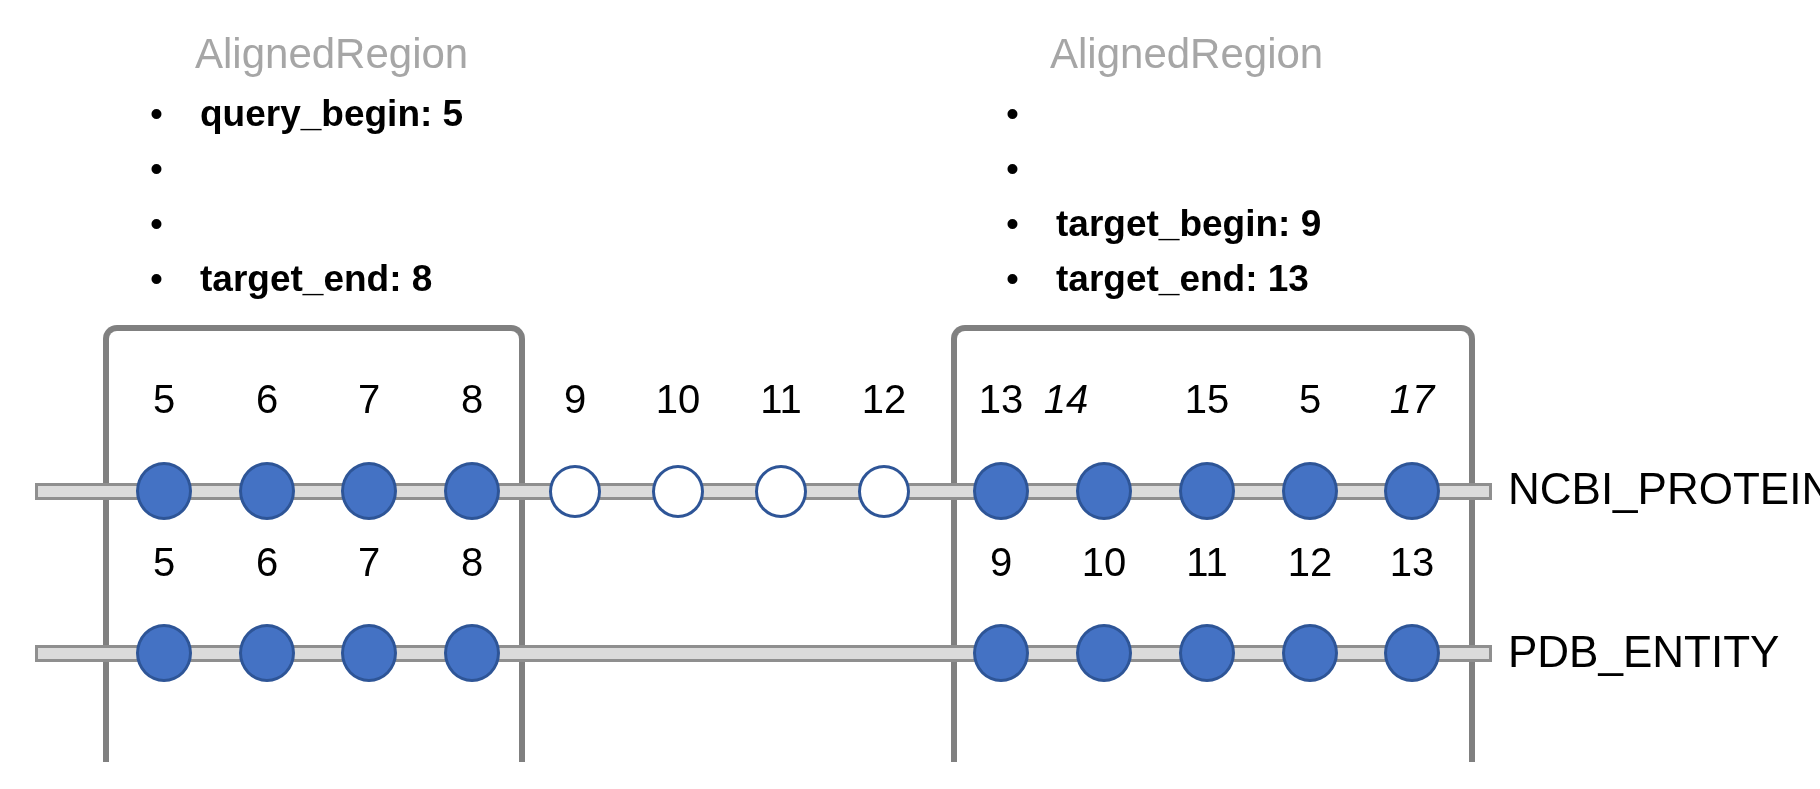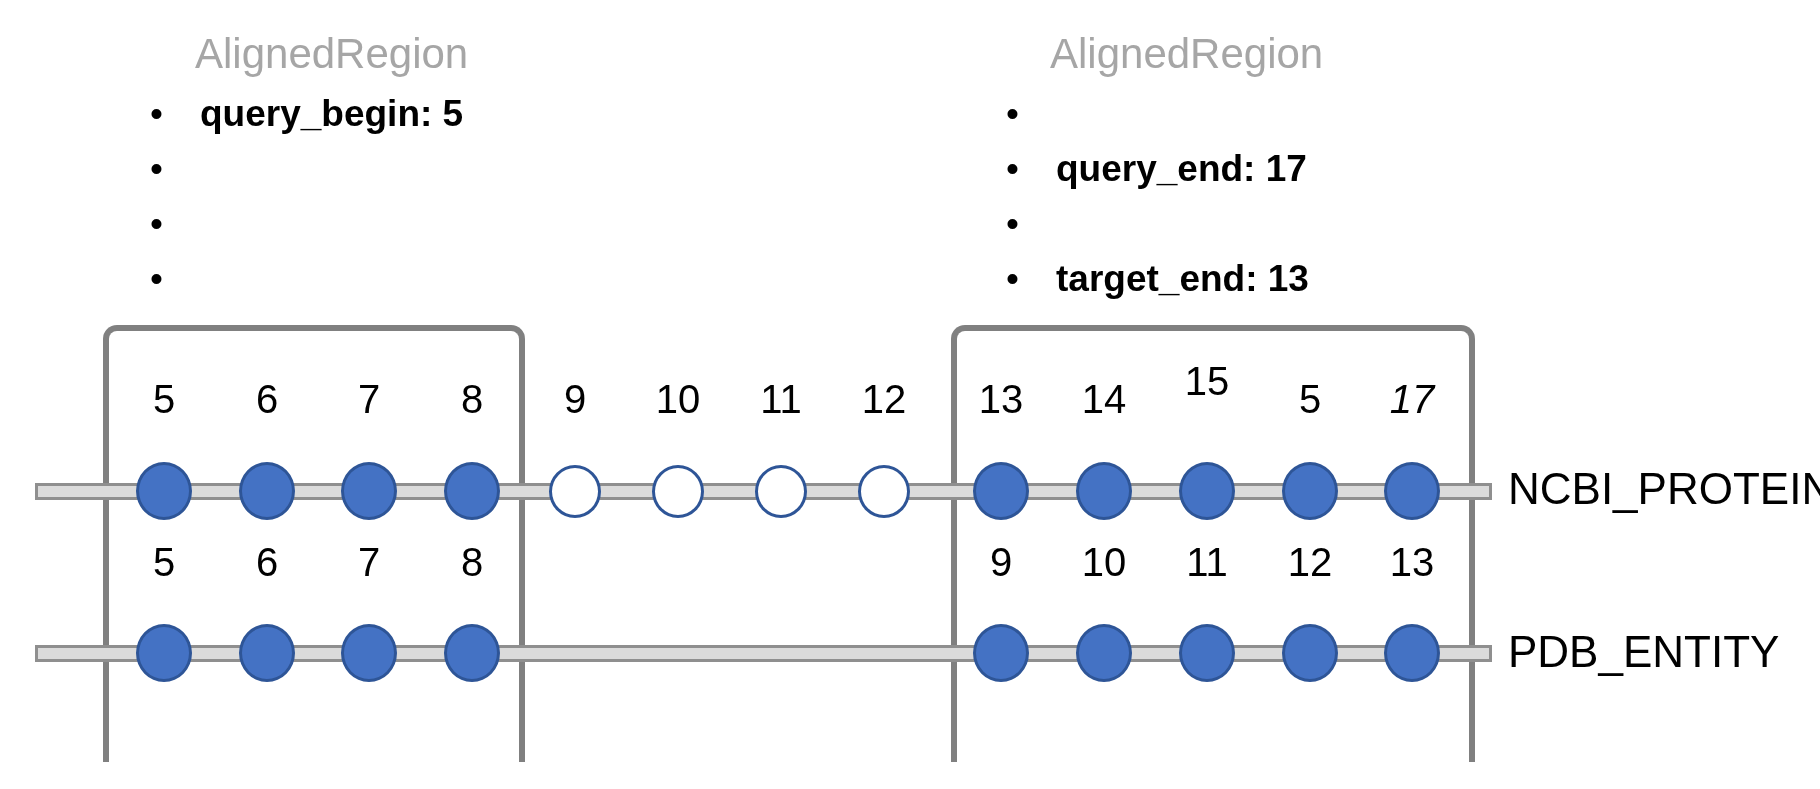--- a/index.html
+++ b/index.html
@@ -60,36 +60,37 @@
           <span class="txt">query_begin: 5</span>
         </li>
         <li>
           <span class="dot">•</span>
         </li>
         <li>
           <span class="dot">•</span>
         </li>
         <li>
           <span class="dot">•</span>
+          <span class="txt">target_end: 8</span>
         </li>
       </ul>
   </section>
 
   <section class="ann" id="ann-1" style="left:1006px;">
     <h2 class="ann-title" style="margin-left:44px;">AlignedRegion</h2>
     <ul class="ann-list">
         <li>
           <span class="dot">•</span>
         </li>
         <li>
           <span class="dot">•</span>
-          <span class="txt">query_end: 17</span>
         </li>
         <li>
           <span class="dot">•</span>
+          <span class="txt">target_begin: 9</span>
         </li>
         <li>
           <span class="dot">•</span>
           <span class="txt">target_end: 13</span>
         </li>
       </ul>
   </section>
 
   <div id="diagram">
       <div class="region" style="left: 103px; top: 325px; width: 422px; height: 437px;"></div>
@@ -108,23 +109,23 @@
       <div class="num" style="left: 525px; top: 378px;">9</div>
       <div class="residue open" style="left: 652px; top: 464.5px;"></div>
       <div class="num" style="left: 628px; top: 378px;">10</div>
       <div class="residue open" style="left: 755px; top: 464.5px;"></div>
       <div class="num" style="left: 731px; top: 378px;">11</div>
       <div class="residue open" style="left: 858px; top: 464.5px;"></div>
       <div class="num" style="left: 834px; top: 378px;">12</div>
       <div class="residue filled" style="left: 973px; top: 462px;"></div>
       <div class="num" style="left: 951px; top: 378px;">13</div>
       <div class="residue filled" style="left: 1076px; top: 462px;"></div>
-      <div class="num" style="left: 1054px; top: 378px;">14</div>
+      <div class="num" style="left: 1016px; top: 378px; font-style: italic;">14</div>
       <div class="residue filled" style="left: 1179px; top: 462px;"></div>
-      <div class="num" style="left: 1157px; top: 360px;">15</div>
+      <div class="num" style="left: 1157px; top: 378px;">15</div>
       <div class="residue filled" style="left: 1282px; top: 462px;"></div>
       <div class="num" style="left: 1260px; top: 378px;">5</div>
       <div class="residue filled" style="left: 1384px; top: 462px;"></div>
       <div class="num" style="left: 1362px; top: 378px; font-style: italic;">17</div>
       <div class="bar" style="left: 35px; top: 645px; width: 1457px;"></div>
       <div class="track-label" style="left: 1508px; top: 629px;">PDB_ENTITY</div>
       <div class="residue filled" style="left: 136px; top: 624px;"></div>
       <div class="num" style="left: 114px; top: 541px;">5</div>
       <div class="residue filled" style="left: 239px; top: 624px;"></div>
       <div class="num" style="left: 217px; top: 541px;">6</div>

